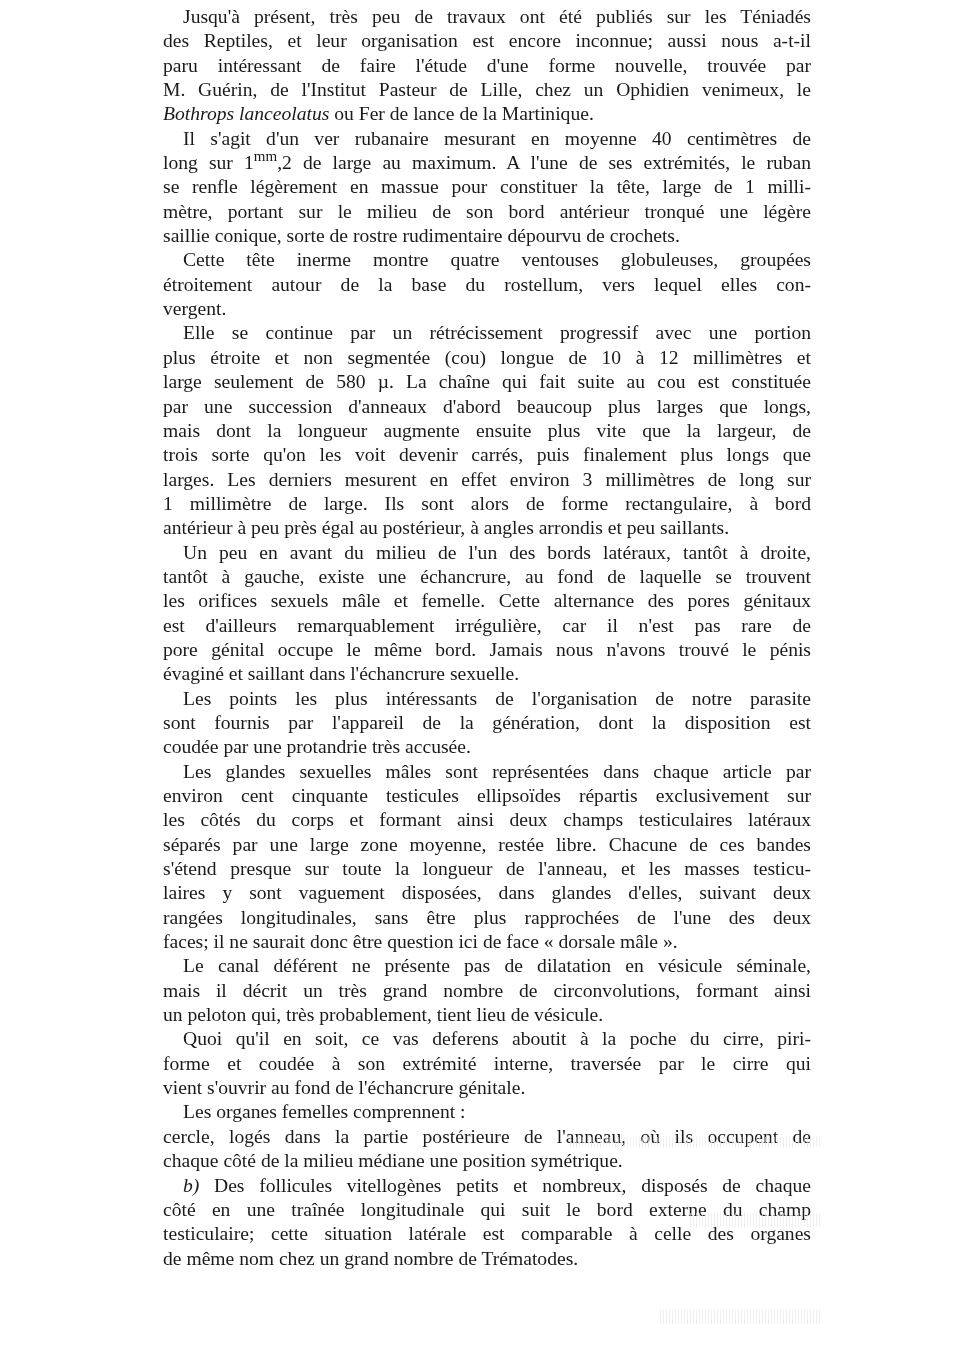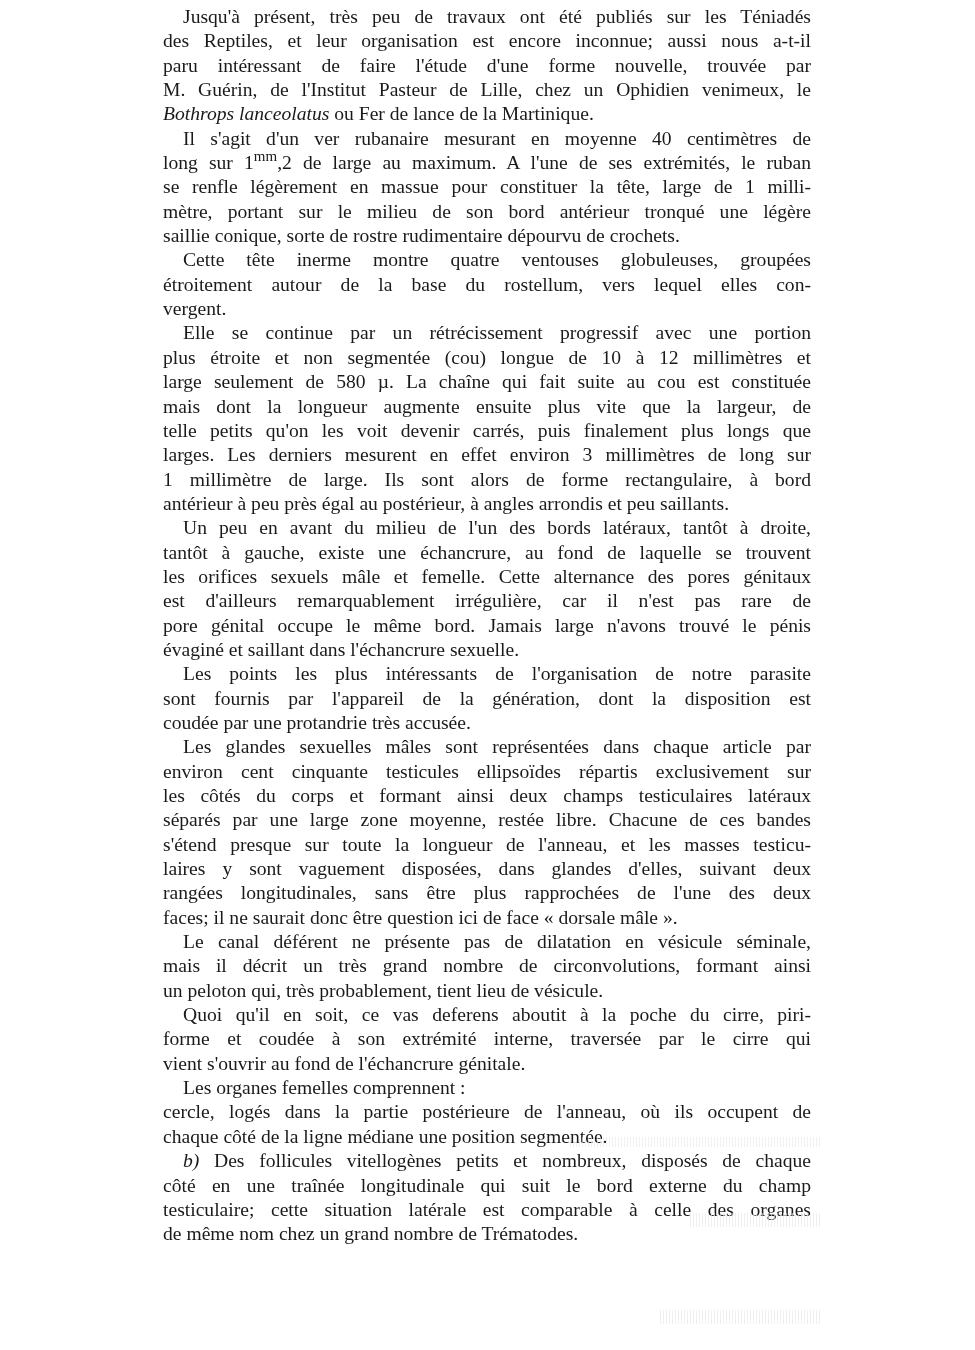--- a/index.html
+++ b/index.html
@@ -51,33 +51,34 @@
   <div>
     <span class="line indent">Cette tête inerme montre quatre ventouses globuleuses, groupées</span>
     <span class="line">étroitement autour de la base du rostellum, vers lequel elles con-</span>
     <span class="line last">vergent.</span>
   </div>
 
   <div>
     <span class="line indent">Elle se continue par un rétrécissement progressif avec une portion</span>
     <span class="line">plus étroite et non segmentée (cou) longue de 10 à 12 millimètres et</span>
     <span class="line">large seulement de 580 µ. La chaîne qui fait suite au cou est constituée</span>
+    <span class="line">par une succession d'anneaux d'abord beaucoup plus larges que longs,</span>
     <span class="line">mais dont la longueur augmente ensuite plus vite que la largeur, de</span>
-    <span class="line">telle petits qu'on les voit devenir carrés, puis finalement plus longs que</span>
+    <span class="line">trois sorte qu'on les voit devenir carrés, puis finalement plus longs que</span>
     <span class="line">larges. Les derniers mesurent en effet environ 3 millimètres de long sur</span>
     <span class="line">1 millimètre de large. Ils sont alors de forme rectangulaire, à bord</span>
     <span class="line last">antérieur à peu près égal au postérieur, à angles arrondis et peu saillants.</span>
   </div>
 
   <div>
     <span class="line indent">Un peu en avant du milieu de l'un des bords latéraux, tantôt à droite,</span>
     <span class="line">tantôt à gauche, existe une échancrure, au fond de laquelle se trouvent</span>
     <span class="line">les orifices sexuels mâle et femelle. Cette alternance des pores génitaux</span>
     <span class="line">est d'ailleurs remarquablement irrégulière, car il n'est pas rare de</span>
-    <span class="line">pore génital occupe le même bord. Jamais large n'avons trouvé le pénis</span>
+    <span class="line">pore génital occupe le même bord. Jamais nous n'avons trouvé le pénis</span>
     <span class="line last">évaginé et saillant dans l'échancrure sexuelle.</span>
   </div>
 
   <div>
     <span class="line indent">Les points les plus intéressants de l'organisation de notre parasite</span>
     <span class="line">sont fournis par l'appareil de la génération, dont la disposition est</span>
     <span class="line last">coudée par une protandrie très accusée.</span>
   </div>
 
   <div>
@@ -102,21 +103,21 @@
     <span class="line">forme et coudée à son extrémité interne, traversée par le cirre qui</span>
     <span class="line last">vient s'ouvrir au fond de l'échancrure génitale.</span>
   </div>
 
   <div>
     <span class="line indent last">Les organes femelles comprennent :</span>
   </div>
 
   <div>
     <span class="line">cercle, logés dans la partie postérieure de l'anneau, où ils occupent de</span>
-    <span class="line last">chaque côté de la ligne médiane une position segmentée.</span>
+    <span class="line last">chaque côté de la milieu médiane une position symétrique.</span>
   </div>
 
   <div>
     <span class="line indent"><em>b)</em><span> Des follicules vitellogènes petits et nombreux, disposés de chaque</span></span>
     <span class="line">côté en une traînée longitudinale qui suit le bord externe du champ</span>
     <span class="line">testiculaire; cette situation latérale est comparable à celle des organes</span>
     <span class="line last">de même nom chez un grand nombre de Trématodes.</span>
   </div>
 
 </div>

